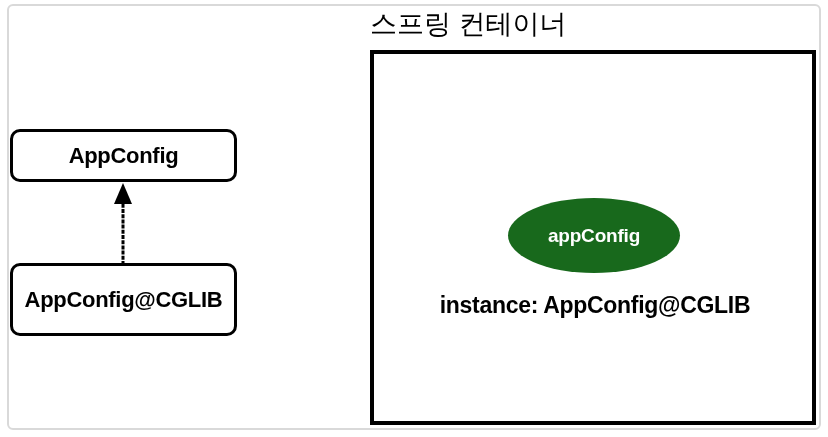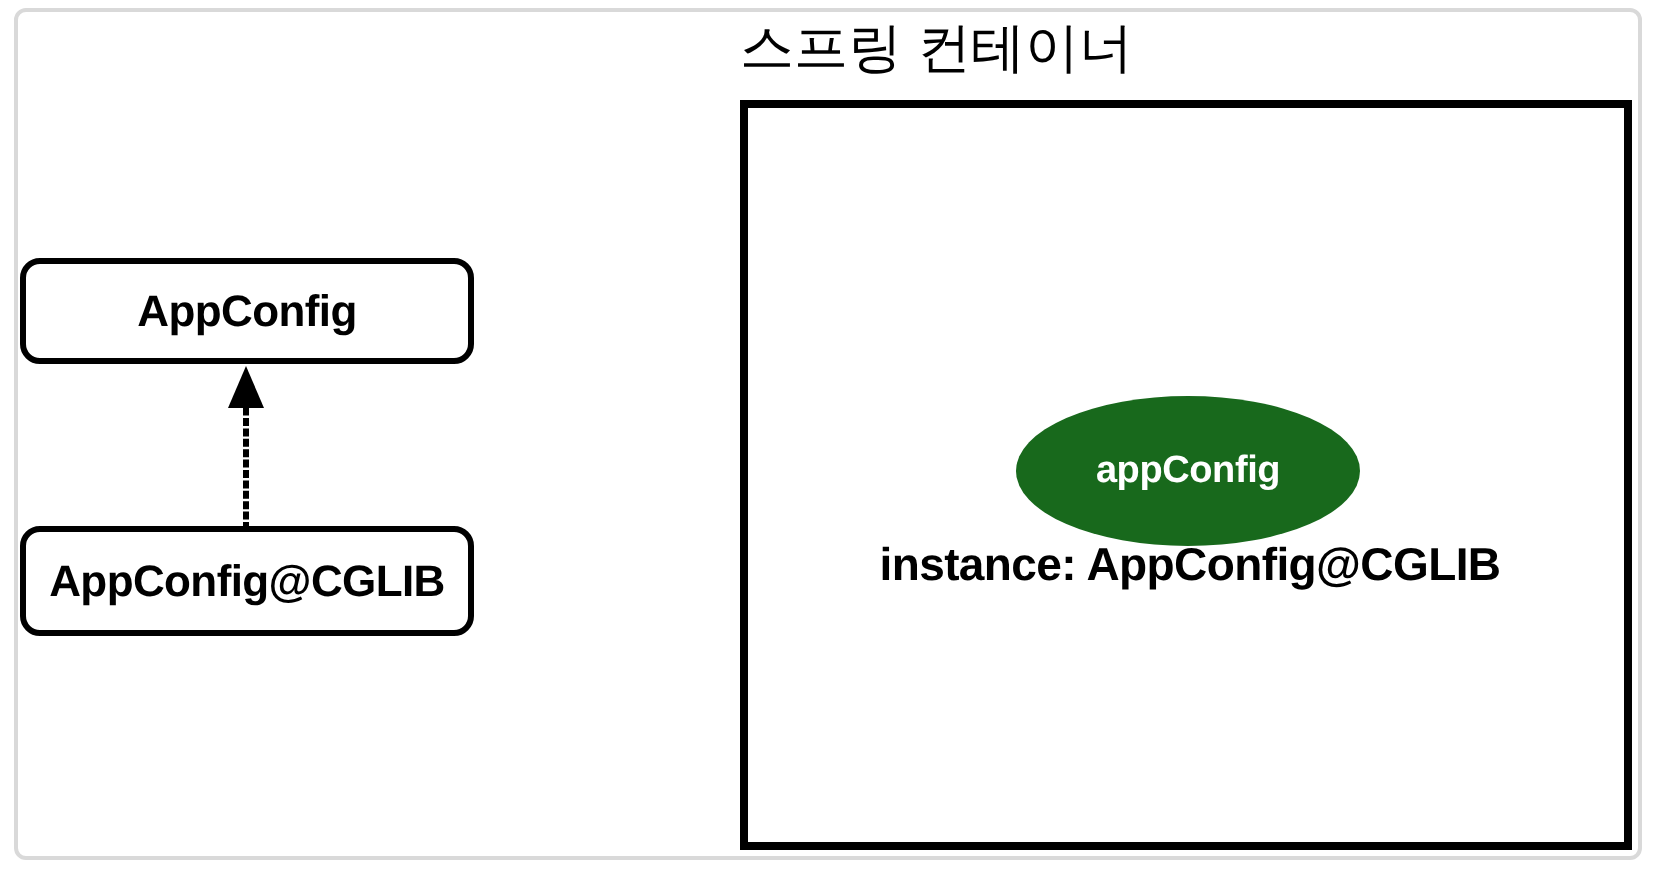--- a/index.html
+++ b/index.html
@@ -45,21 +45,21 @@
   .appconfig-box {
     left: 10px;
     top: 129px;
     width: 227px;
     height: 53px;
   }
   .cglib-box {
     left: 10px;
     top: 263px;
     width: 227px;
-    height: 55px;
+    height: 73px;
   }
   .arrow-svg {
     position: absolute;
     left: 111px;
     top: 181px;
     width: 24px;
     height: 86px;
   }
 
   
@@ -94,21 +94,21 @@
     align-items: center;
     justify-content: center;
     color: #ffffff;
     font-size: 19px;
     font-weight: 600;
     letter-spacing: -0.2px;
   }
   .instance-label {
     position: absolute;
     left: 370px;
-    top: 269px;
+    top: 292px;
     width: 450px;
     text-align: center;
     font-size: 23px;
     font-weight: bold;
     color: #000000;
     letter-spacing: -0.3px;
   }
 </style>
 </head>
 <body>

